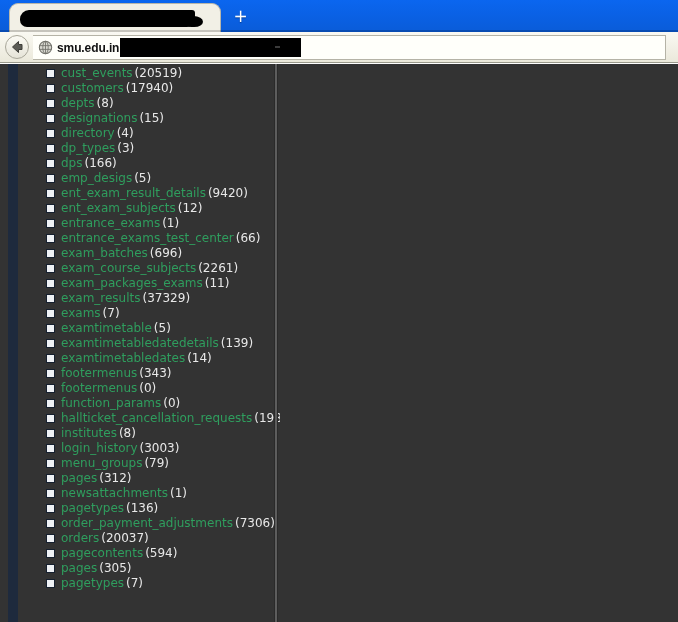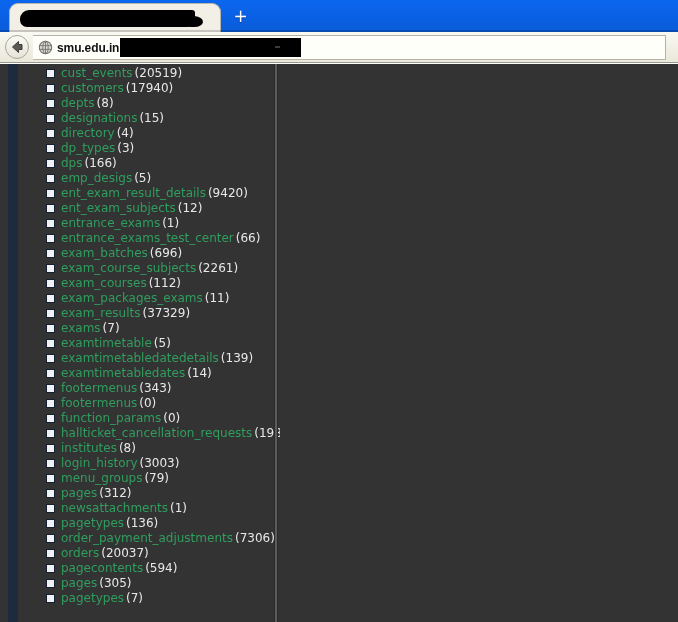--- a/index.html
+++ b/index.html
@@ -289,21 +289,20 @@
         <div class="row"><span class="cb"></span><span class="tname">directory</span><span class="tcount">(4)</span></div>
         <div class="row"><span class="cb"></span><span class="tname">dp_types</span><span class="tcount">(3)</span></div>
         <div class="row"><span class="cb"></span><span class="tname">dps</span><span class="tcount">(166)</span></div>
         <div class="row"><span class="cb"></span><span class="tname">emp_desigs</span><span class="tcount">(5)</span></div>
         <div class="row"><span class="cb"></span><span class="tname">ent_exam_result_details</span><span class="tcount">(9420)</span></div>
         <div class="row"><span class="cb"></span><span class="tname">ent_exam_subjects</span><span class="tcount">(12)</span></div>
         <div class="row"><span class="cb"></span><span class="tname">entrance_exams</span><span class="tcount">(1)</span></div>
         <div class="row"><span class="cb"></span><span class="tname">entrance_exams_test_center</span><span class="tcount">(66)</span></div>
         <div class="row"><span class="cb"></span><span class="tname">exam_batches</span><span class="tcount">(696)</span></div>
         <div class="row"><span class="cb"></span><span class="tname">exam_course_subjects</span><span class="tcount">(2261)</span></div>
-        <div class="row"><span class="cb"></span><span class="tname">exam_courses</span><span class="tcount">(112)</span></div>
         <div class="row"><span class="cb"></span><span class="tname">exam_packages_exams</span><span class="tcount">(11)</span></div>
         <div class="row"><span class="cb"></span><span class="tname">exam_results</span><span class="tcount">(37329)</span></div>
         <div class="row"><span class="cb"></span><span class="tname">exams</span><span class="tcount">(7)</span></div>
         <div class="row"><span class="cb"></span><span class="tname">examtimetable</span><span class="tcount">(5)</span></div>
         <div class="row"><span class="cb"></span><span class="tname">examtimetabledatedetails</span><span class="tcount">(139)</span></div>
         <div class="row"><span class="cb"></span><span class="tname">examtimetabledates</span><span class="tcount">(14)</span></div>
         <div class="row"><span class="cb"></span><span class="tname">footermenus</span><span class="tcount">(343)</span></div>
         <div class="row"><span class="cb"></span><span class="tname">footermenus</span><span class="tcount">(0)</span></div>
         <div class="row"><span class="cb"></span><span class="tname">function_params</span><span class="tcount">(0)</span></div>
         <div class="row"><span class="cb"></span><span class="tname">hallticket_cancellation_requests</span><span class="tcount">(198)</span></div>

